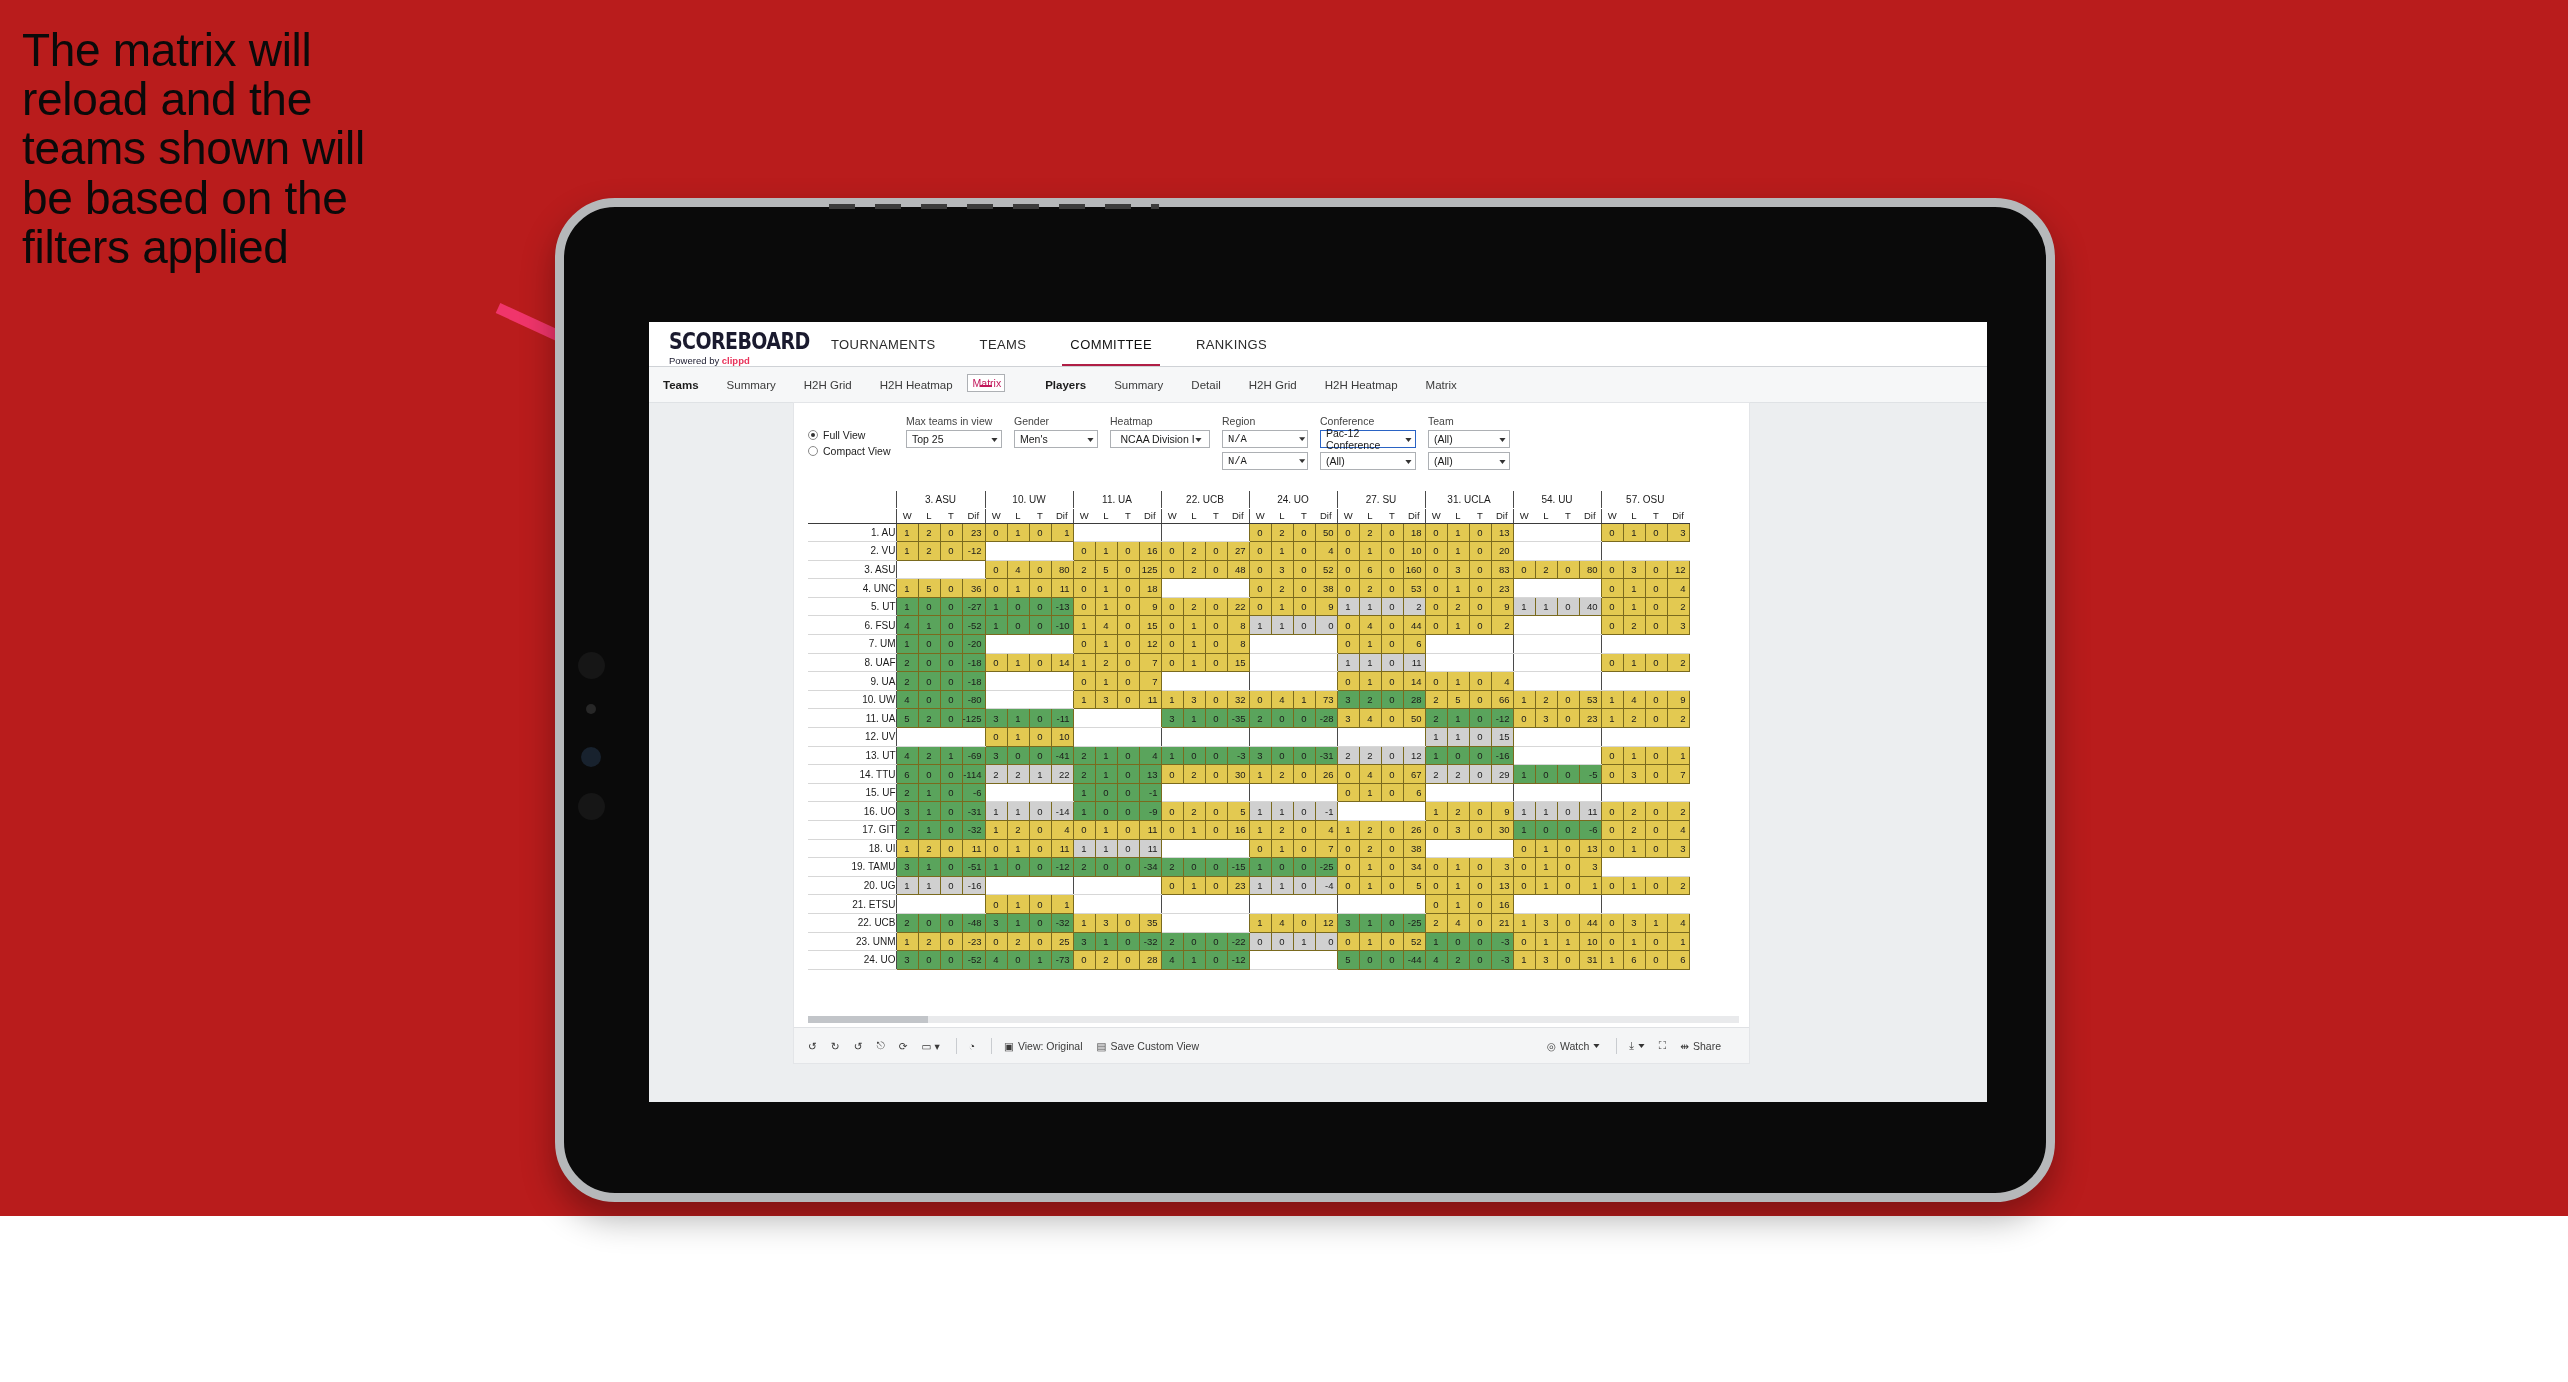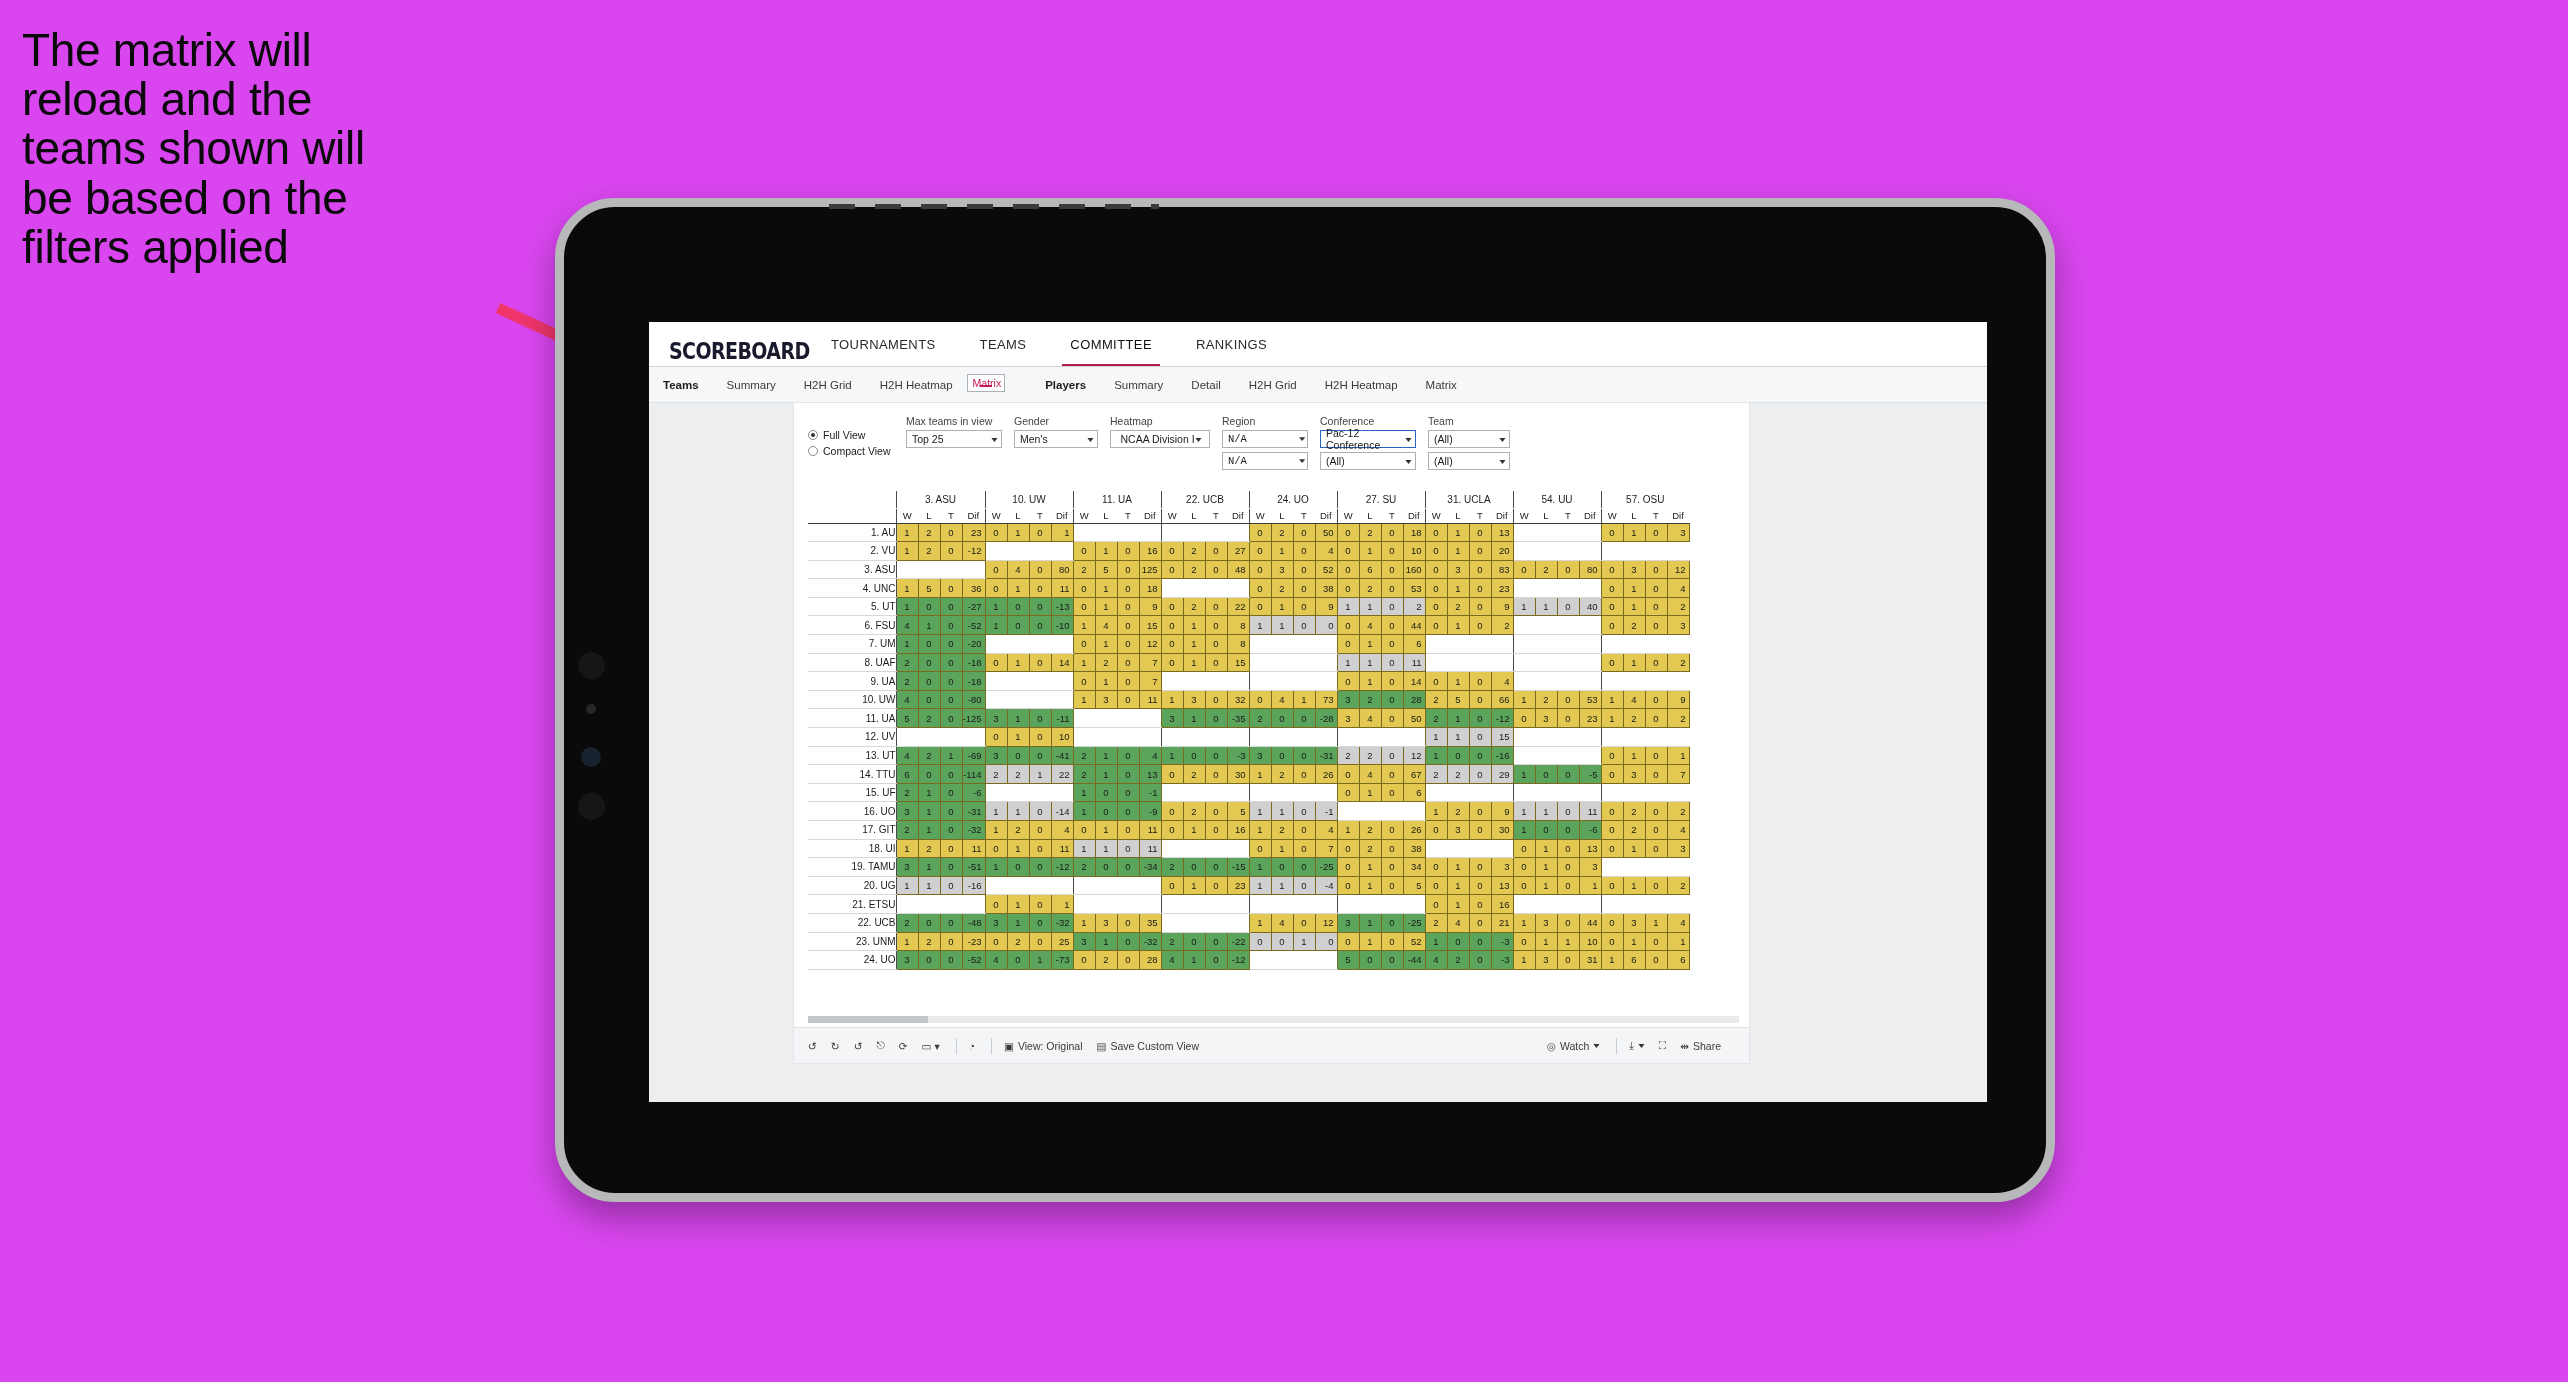--- a/index.html
+++ b/index.html
@@ -1,18 +1,18 @@
 <!DOCTYPE html>
 <html><head>
 <meta charset="utf-8">
 <style>
   * { box-sizing: border-box; margin:0; padding:0; }
   html,body { width:2568px; height:1382px; background:#ffffff;
     font-family:"Liberation Sans", sans-serif; overflow:hidden; }
-  #stage { position:relative; width:2568px; height:1382px; background:#d946ef; }
+  #stage { position:relative; width:2568px; height:1216px; background:#b91c1c; }
 
   
   #annotation {
     position:absolute; left:22px; top:26px; width:500px;
     font-size:46px; line-height:1.07; color:#0a0a0a;
     font-family:"Liberation Sans", sans-serif; letter-spacing:-0.3px;
   }
   #annotation div { white-space:nowrap; }
 
   #arrow { position:absolute; left:490px; top:300px; width:470px; height:240px; }
@@ -36,21 +36,21 @@
 
   
   #app {
     position:absolute; left:85px; top:115px; width:1338px; height:780px;
     background:#eceef0; overflow:hidden;
   }
 
   
   .topbar { height:45px; background:#ffffff; display:flex; align-items:stretch;
             position:relative; }
-  .brand { width:160px; padding:16px 0 0 20px; }
+  .brand { width:160px; padding:6px 0 0 20px; }
   .brand .bn { font-size:19px; font-weight:bold; letter-spacing:-0.6px;
                color:#1a1a2e; font-family:"DejaVu Sans", sans-serif;
                transform:scaleY(1.18); transform-origin:left top;
                display:inline-block; }
   .brand .bs { font-size:9.5px; color:#1a1a2e; margin-top:5px; }
   .brand .bs b { color:#e8325a; font-weight:bold; }
   .navtabs { display:flex; align-items:flex-end; }
   .navtab { padding:0 22px; height:45px; line-height:45px; font-size:13px;
             color:#2a2a2a; letter-spacing:.4px; position:relative; cursor:pointer; }
   .navtab.active { color:#111; }

